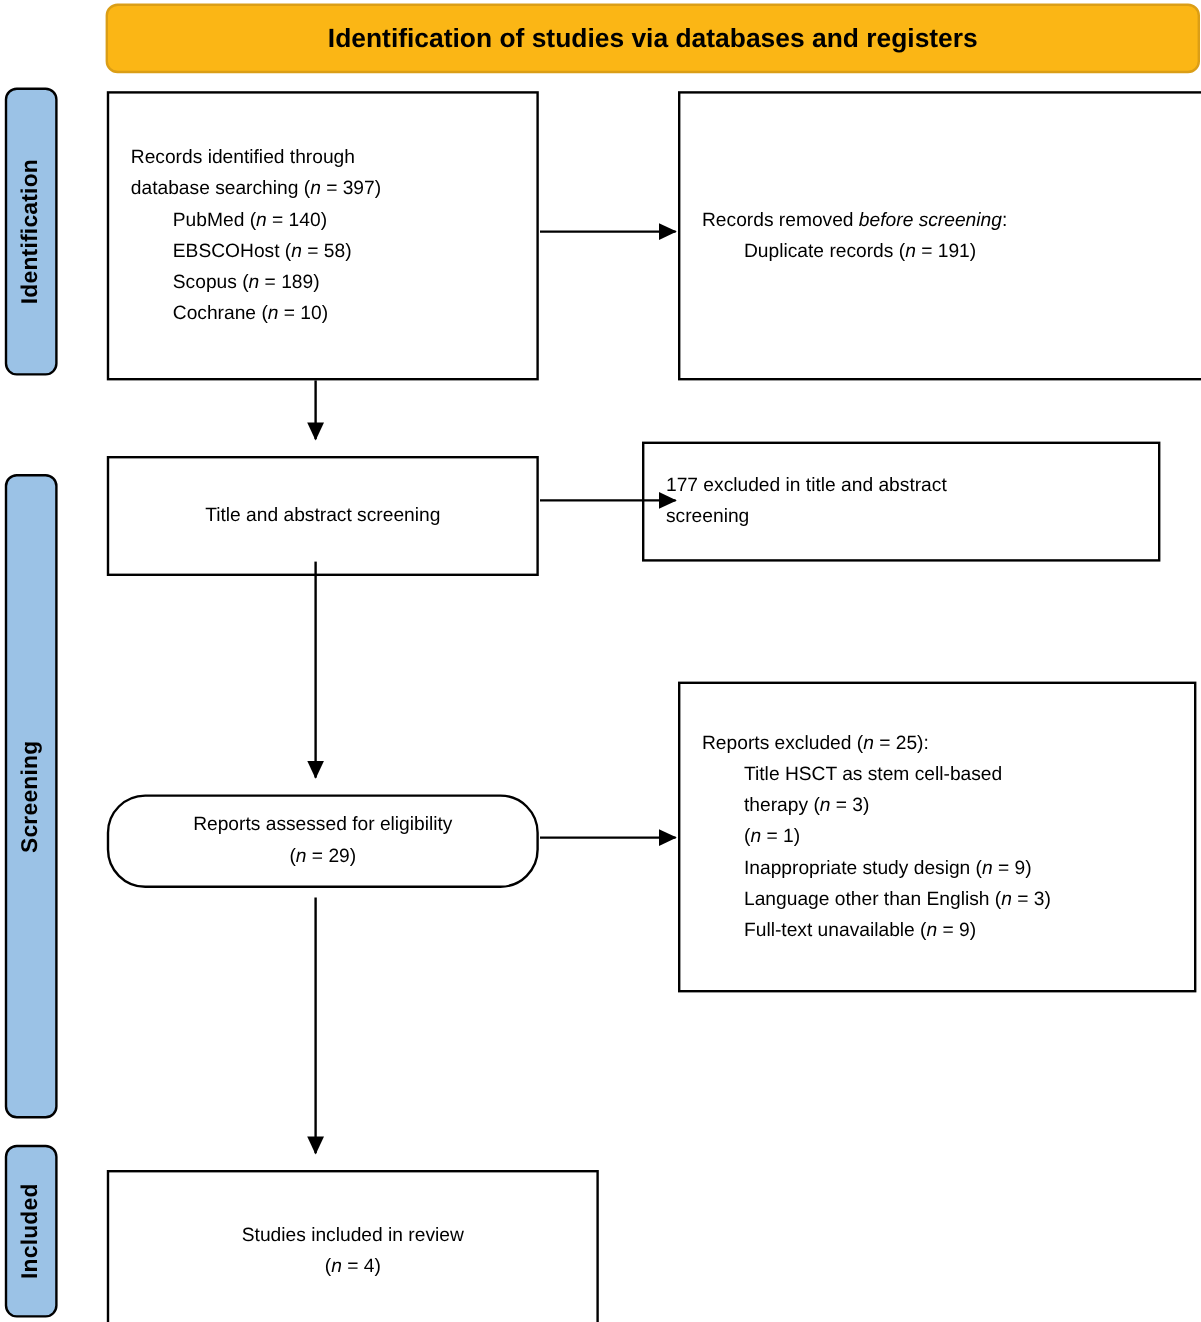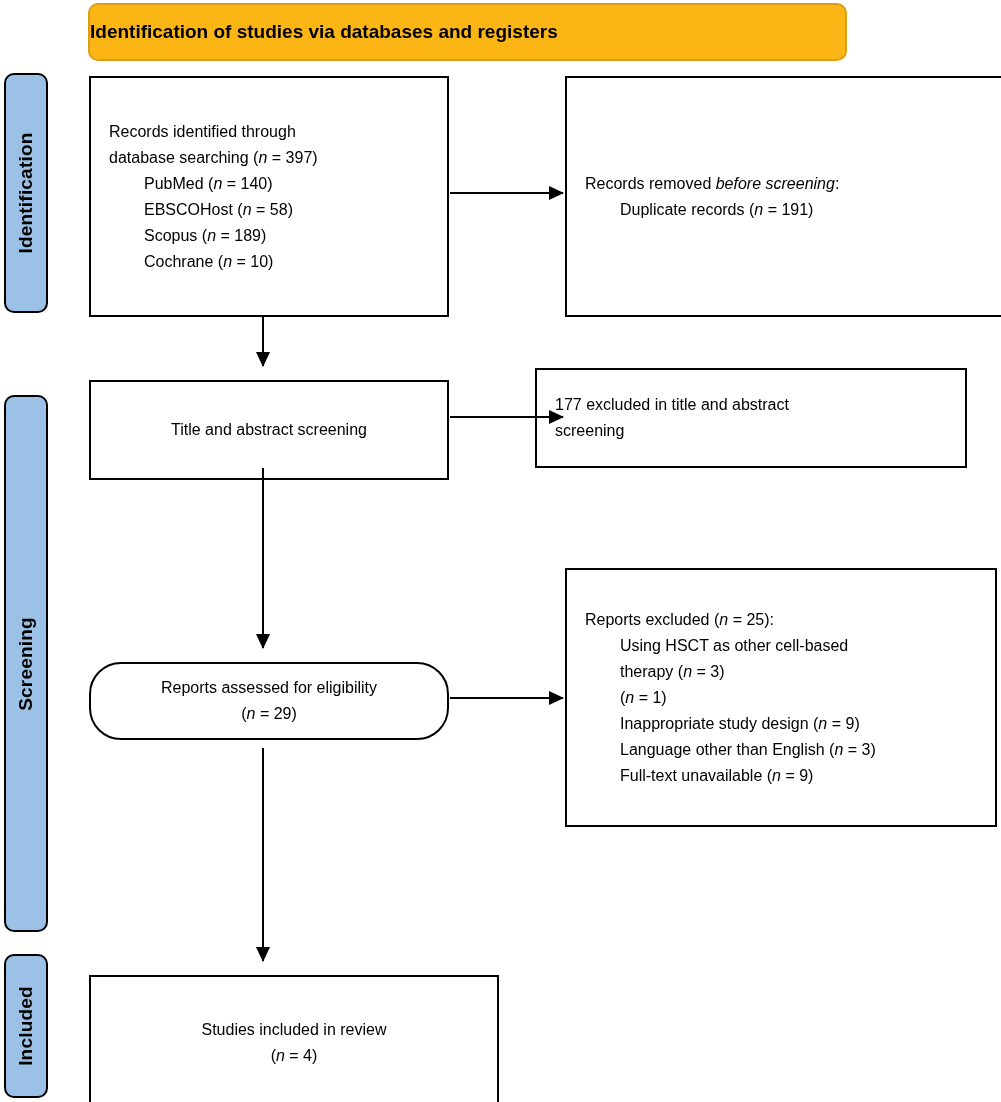--- a/index.html
+++ b/index.html
@@ -13,31 +13,31 @@
     width: 1001px;
     height: 1102px;
     background: #ffffff;
     overflow: hidden;
     color: #000;
   }
   .banner {
     position: absolute;
     left: 88px;
     top: 3px;
-    width: 759px;
+    width: 912px;
     height: 58px;
     box-sizing: border-box;
     background: var(--banner-bg, #FBB615);
     border: 2px solid var(--banner-border, #DB9E16);
     border-radius: 10px;
     display: flex;
     align-items: center;
-    justify-content: flex-start;
+    justify-content: center;
     font-weight: bold;
-    font-size: 19px;
+    font-size: 22px;
   }
   .stage {
     position: absolute;
     left: 4px;
     width: 44px;
     box-sizing: border-box;
     background: var(--stage-bg, #9BC2E6);
     border: 2px solid #000;
     border-radius: 10px;
     display: flex;
@@ -132,21 +132,21 @@
       <div class="line">screening</div>
     </div>
 
   <div class="box center" style="left:89px; top:650px; width:360px; height:78px;border-radius:32px;">
       <div class="line">Reports assessed for eligibility</div>
       <div class="line">(<i>n</i> = 29)</div>
     </div>
 
   <div class="box" style="left:565px; top:568px; width:432px; height:259px;">
       <div class="line">Reports excluded (<i>n</i> = 25):</div>
-      <div class="line ind">Using HSCT as other cell-based</div>
+      <div class="line ind">Title HSCT as stem cell-based</div>
       <div class="line ind">therapy (<i>n</i> = 3)</div>
       <div class="line ind">(<i>n</i> = 1)</div>
       <div class="line ind">Inappropriate study design (<i>n</i> = 9)</div>
       <div class="line ind">Language other than English (<i>n</i> = 3)</div>
       <div class="line ind">Full-text unavailable (<i>n</i> = 9)</div>
     </div>
 
   <div class="box center" style="left:89px; top:963px; width:410px; height:135px;">
       <div class="line">Studies included in review</div>
       <div class="line">(<i>n</i> = 4)</div>

